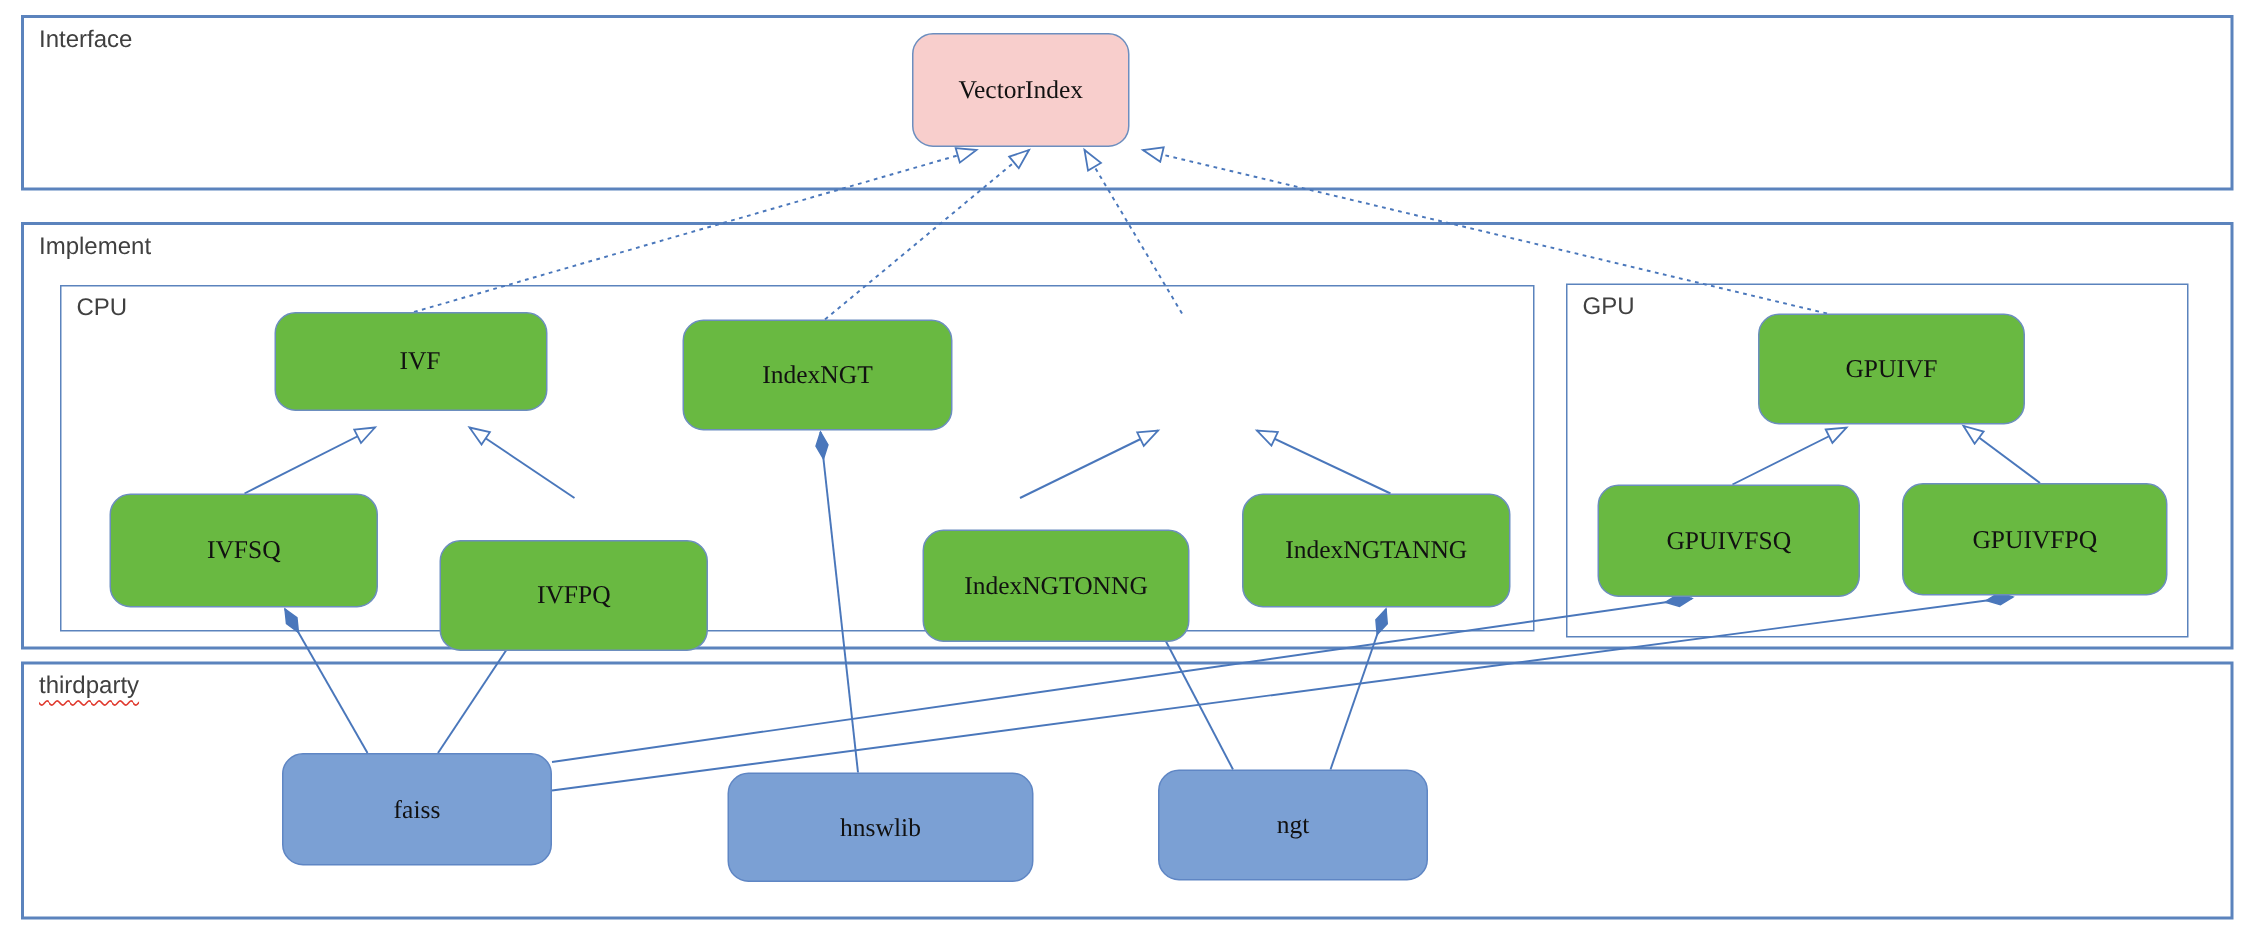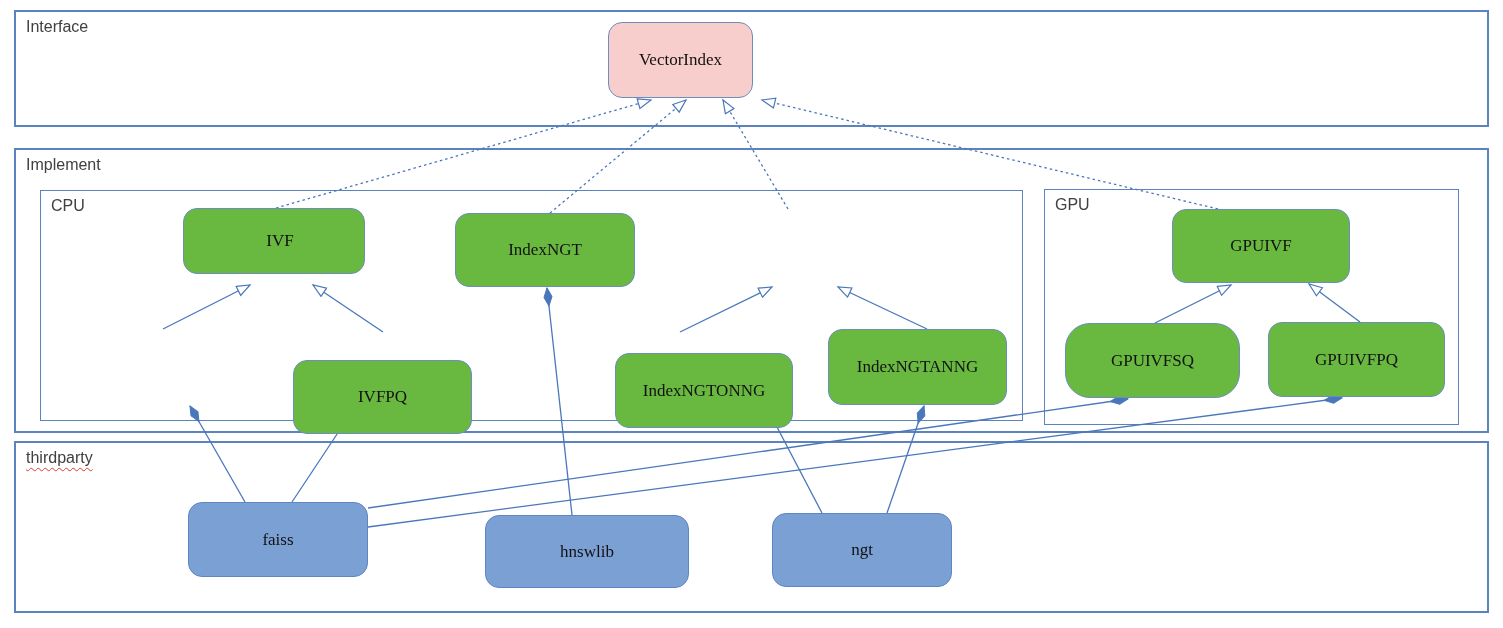--- a/index.html
+++ b/index.html
@@ -115,30 +115,33 @@
     </div>
     <div class="node green" style="left: 183px; top: 208px; width: 182px; height: 66px; padding-left: 12px;">
       <span>IVF</span>
     </div>
     <div class="node green" style="left: 455px; top: 213px; width: 180px; height: 74px;">
       <span>IndexNGT</span>
     </div>
     <div class="node green" style="left: 1172px; top: 209px; width: 178px; height: 74px;">
       <span>GPUIVF</span>
     </div>
+    <div class="node green" style="left: 73px; top: 329px; width: 179px; height: 76px;">
+      <span>IVFSQ</span>
+    </div>
     <div class="node green" style="left: 293px; top: 332px; width: 179px; height: 74px; margin-top: 28px;">
       <span>IVFPQ</span>
     </div>
     <div class="node green" style="left: 615px; top: 330px; width: 178px; height: 75px; margin-top: 23px;">
       <span>IndexNGTONNG</span>
     </div>
     <div class="node green" style="left: 828px; top: 329px; width: 179px; height: 76px;">
       <span>IndexNGTANNG</span>
     </div>
-    <div class="node green" style="left: 1065px; top: 323px; width: 175px; height: 75px; border-radius: 25px;">
+    <div class="node green" style="left: 1065px; top: 323px; width: 175px; height: 75px;">
       <span>GPUIVFSQ</span>
     </div>
     <div class="node green" style="left: 1268px; top: 322px; width: 177px; height: 75px;">
       <span>GPUIVFPQ</span>
     </div>
     <div class="node blue" style="left: 188px; top: 502px; width: 180px; height: 75px;">
       <span>faiss</span>
     </div>
     <div class="node blue" style="left: 485px; top: 515px; width: 204px; height: 73px;">
       <span>hnswlib</span>

